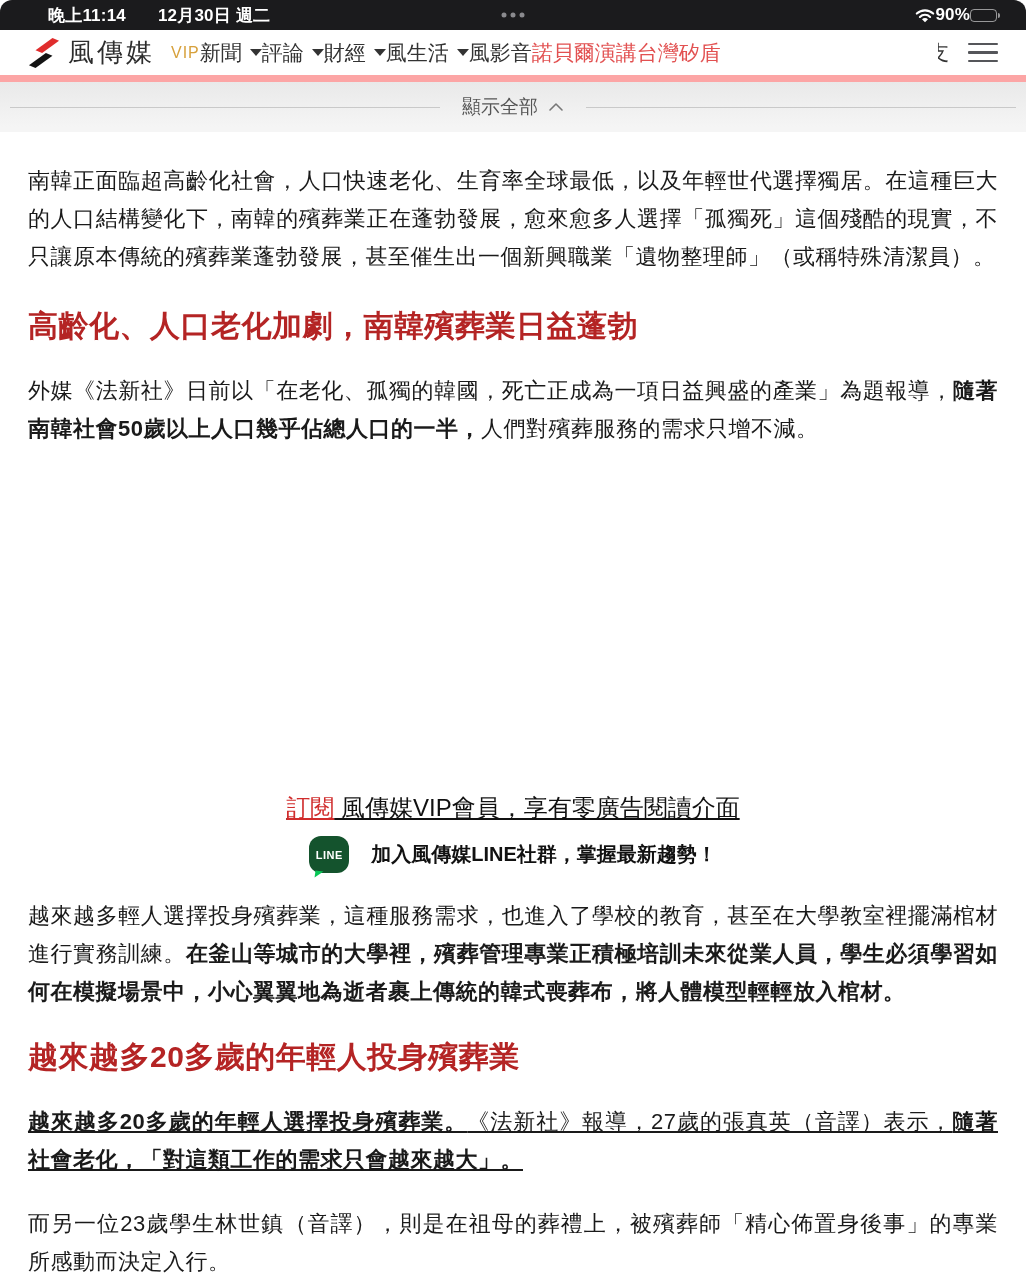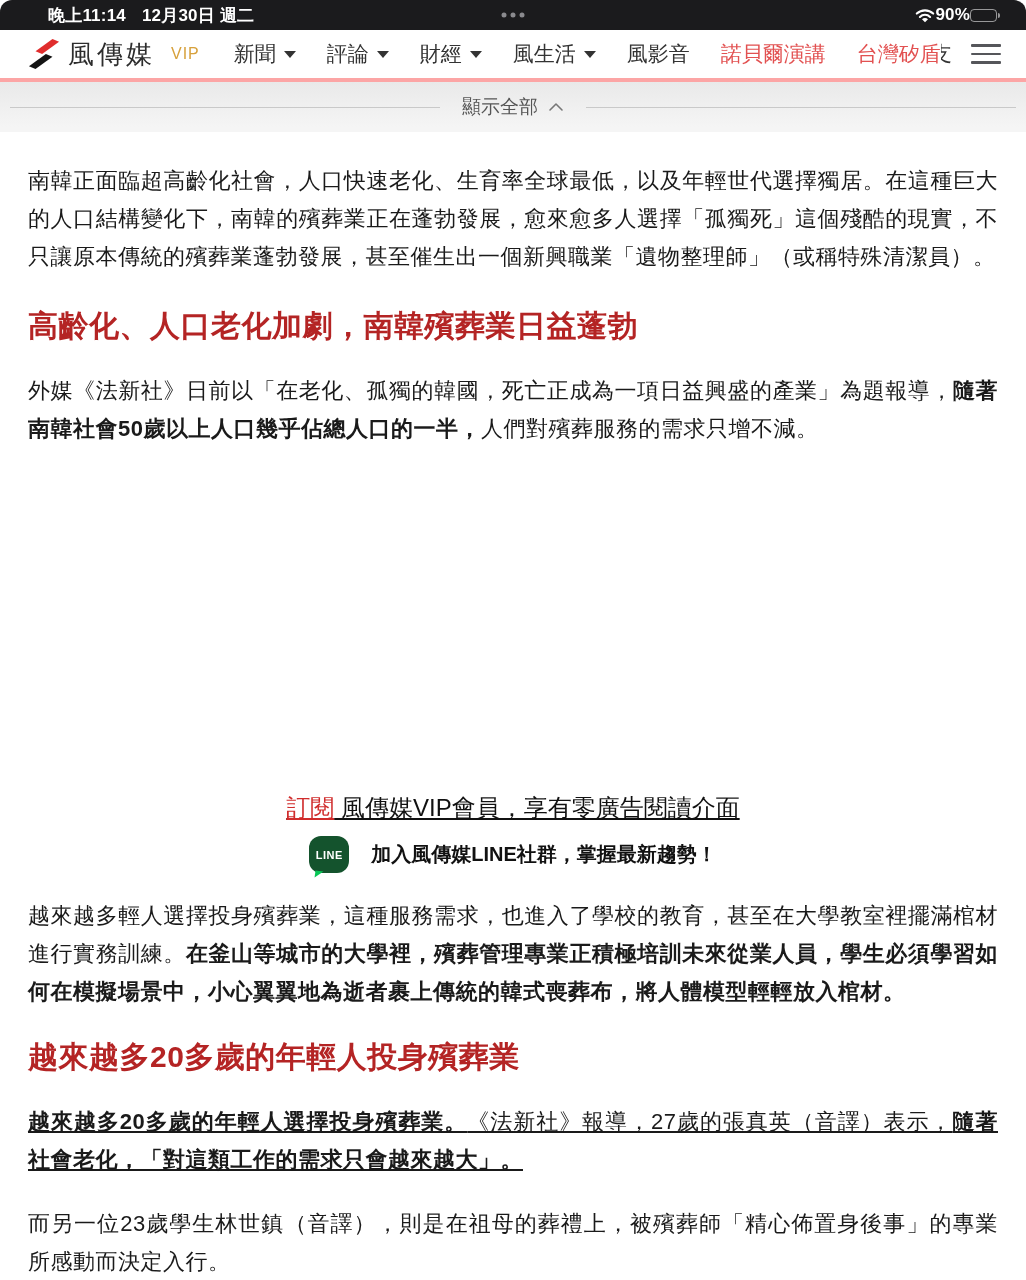--- a/index.html
+++ b/index.html
@@ -7,43 +7,43 @@
     font-family:"Liberation Sans","DejaVu Sans",sans-serif; }
 
   
   .status-bar{
     height:30px; background:#1b1b1d; color:#fff;
     border-radius:12px 12px 0 0;
     display:flex; align-items:center; justify-content:space-between;
     padding:0 26px; font-size:17px; font-weight:700; letter-spacing:.2px;
     position:relative;
   }
-  .sb-left{ display:flex; align-items:center; gap:16px;padding-left:22px; }
+  .sb-left{ display:flex; align-items:center; gap:32px;padding-left:22px; }
   .sb-dots{ position:absolute; left:50%; top:50%; transform:translate(-50%,-50%);
     display:flex; gap:4px; }
   .sb-dots i{ width:5px; height:5px; border-radius:50%; background:#8a8a8e; }
   .sb-right{ display:flex; align-items:center; gap:0; }
   .battery{ display:flex; align-items:center; }
   .battery-body{ width:27px; height:13px; border:1px solid rgba(255,255,255,.55);
     border-radius:4px; padding:1.5px; }
   .battery-fill{ width:90%; height:100%; background:#fff; border-radius:2px; }
   .battery-nub{ width:2px; height:5px; background:rgba(255,255,255,.55);
     border-radius:0 2px 2px 0; margin-left:1px; }
 
   
   .navbar{
     height:52px; background:#fff; display:flex; align-items:center;
-    padding:1px 28px; border-bottom:4px solid #fca5a5;
+    padding:1px 28px; border-bottom:7px solid #fca5a5;
     box-shadow:0 1px 3px rgba(0,0,0,.08);
     white-space:nowrap;
   }
   .brand{ display:flex; align-items:center; gap:8px; cursor:pointer; }
   .brand-name{ font-size:26px; color:#2d2d2d; letter-spacing:3px; font-weight:500; }
   .vip{ font-size:16px; color:#d7a13c; font-weight:500; margin-left:8px; letter-spacing:1px; }
-  .nav-menu{ display:flex; align-items:flex-start; margin-left:34px; gap:31px; }
+  .nav-menu{ display:flex; align-items:flex-start; }
   .nav-item{ font-size:21px; color:#333; font-weight:500; display:flex;
     align-items:center; cursor:pointer; }
   .nav-item.red{ color:#e25151; }
   .caret{ width:0; height:0; border-left:6px solid transparent;
     border-right:6px solid transparent; border-top:7px solid #333;
     margin-left:8px; display:inline-block; }
   .nav-right{ margin-left:auto; display:flex; align-items:center; gap:17px; }
   .nav-clip{ width:13px; overflow:hidden; font-size:21px; color:#333; }
   .nav-clip span{ display:inline-block; margin-left:-10px; }
   .hamburger{ display:flex; flex-direction:column; gap:6px; cursor:pointer; padding:2px 0; }

